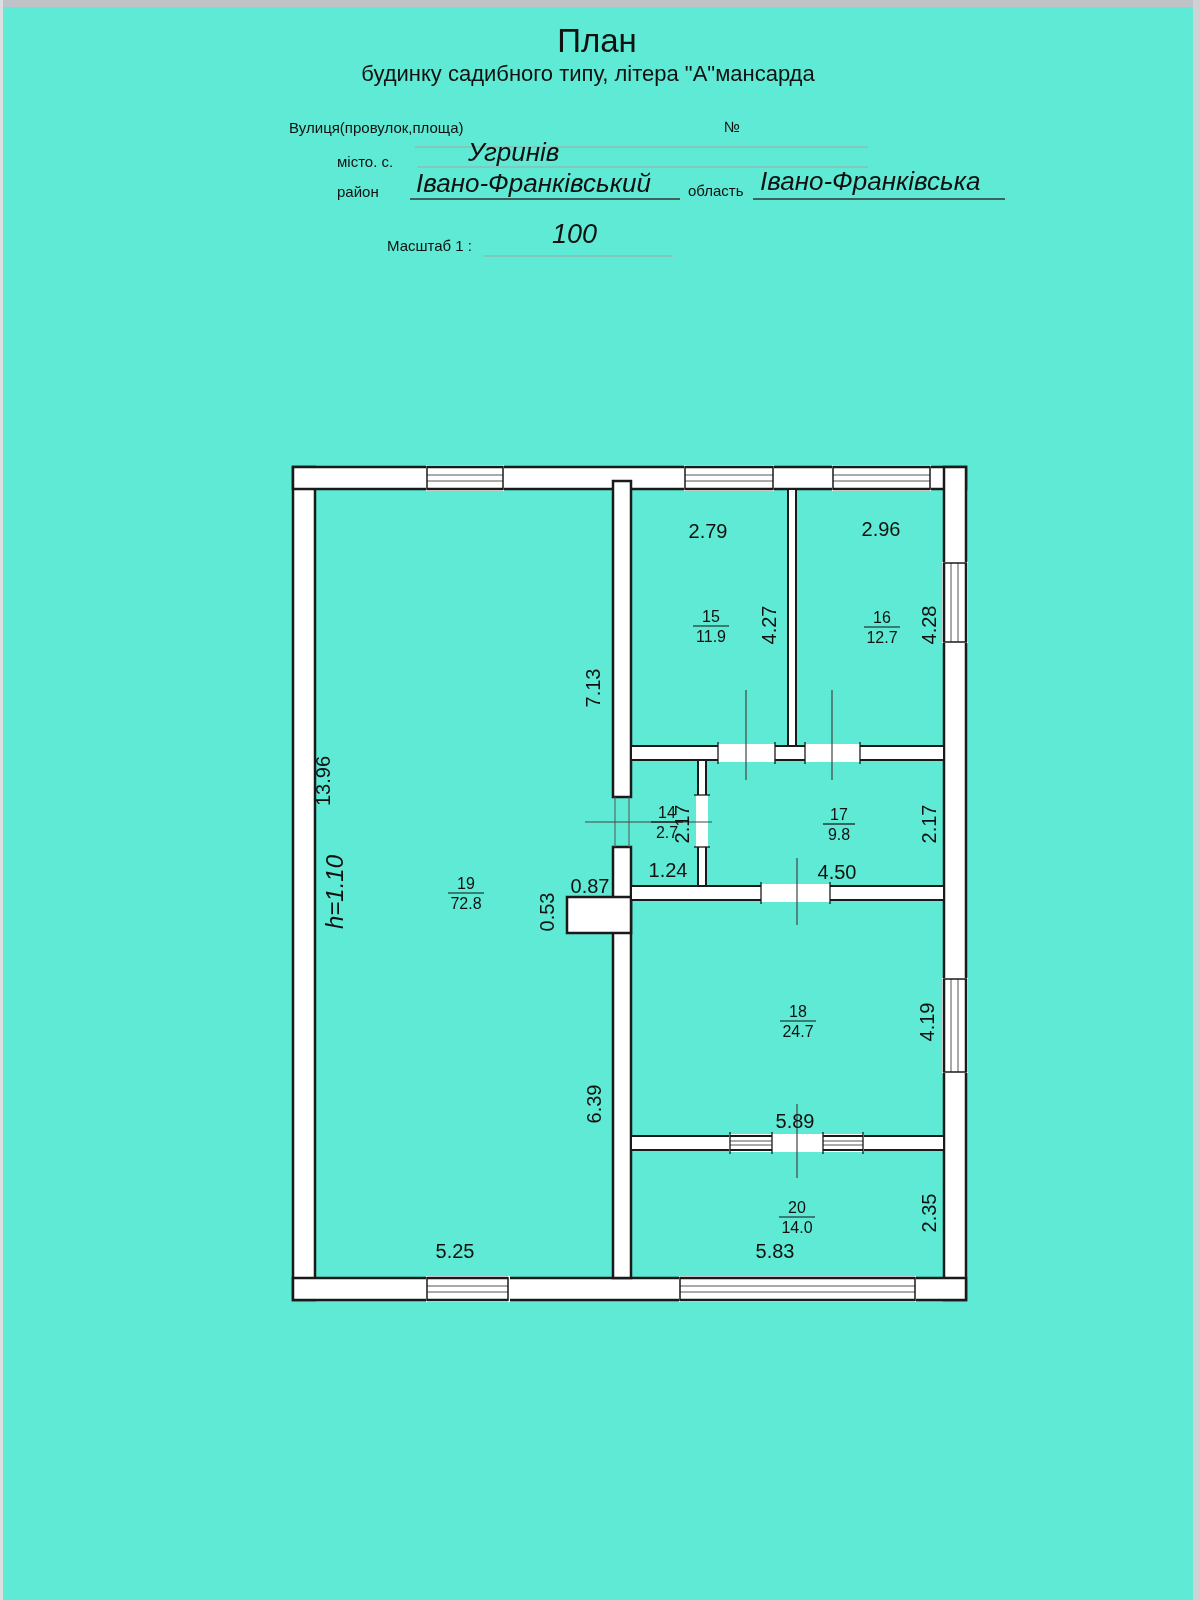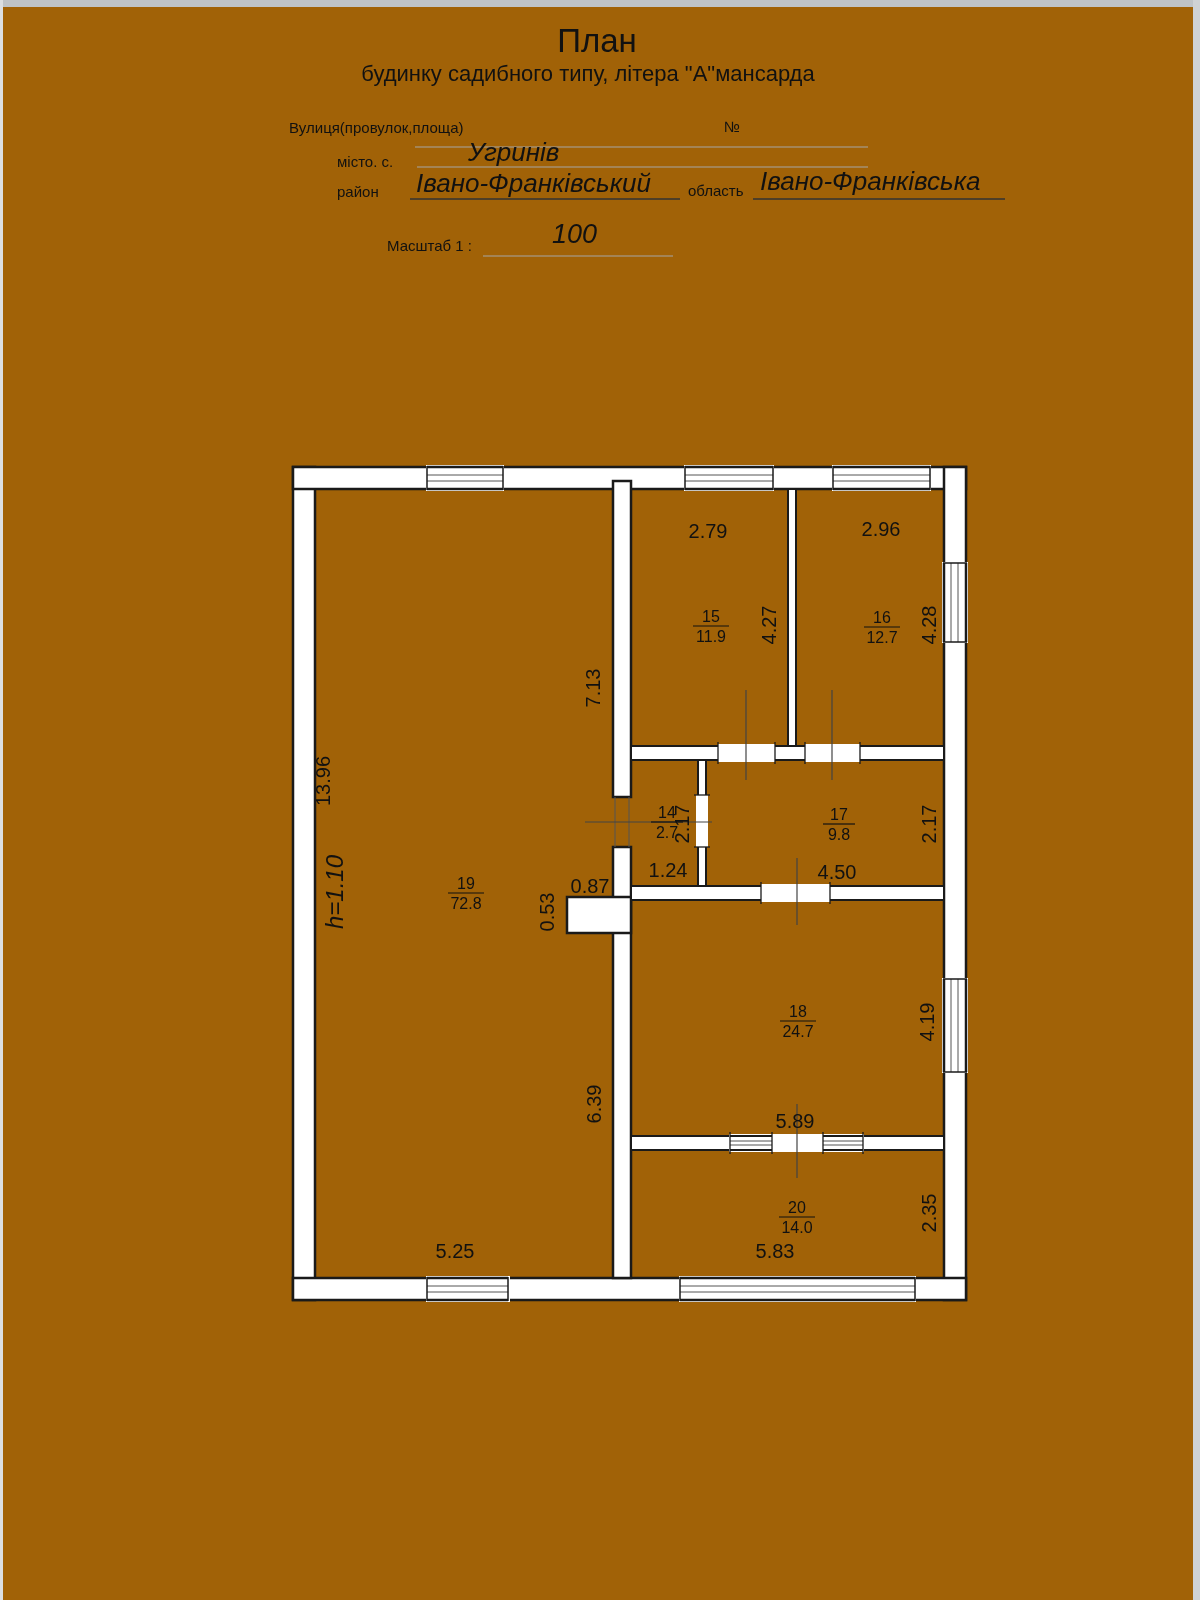--- a/index.html
+++ b/index.html
@@ -1,19 +1,19 @@
 <!DOCTYPE html>
 <html><head>
 <meta charset="utf-8">
 <style>
   html,body{margin:0;padding:0;background:#e9e9e9;}
   .page{
     position:relative;
     width:1200px;height:1600px;
-    background:#a16207;
+    background:#5eead4;
     font-family:"Liberation Sans", sans-serif;
     color:#111;
     overflow:hidden;
   }
   svg{display:block}
   .lbl{font-family:"Liberation Sans",sans-serif;}
   .val{font-family:"Liberation Sans",sans-serif;font-style:italic;}
 </style>
 </head>
 <body>

